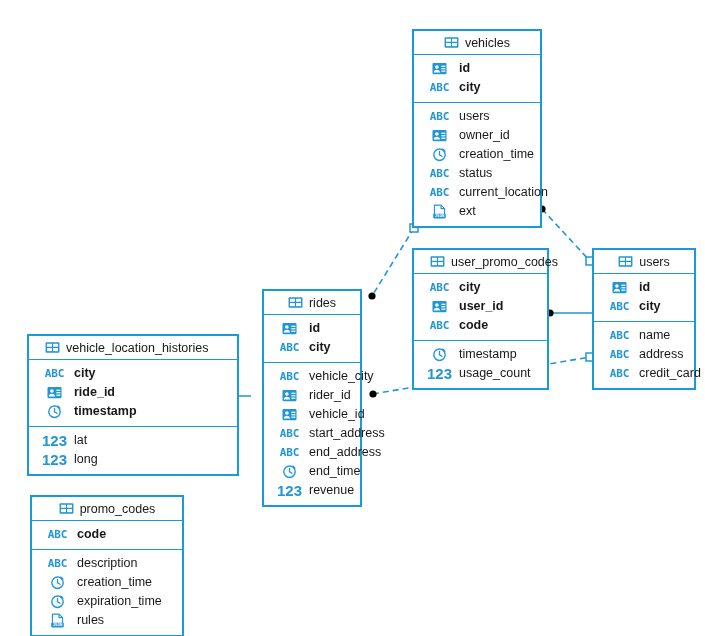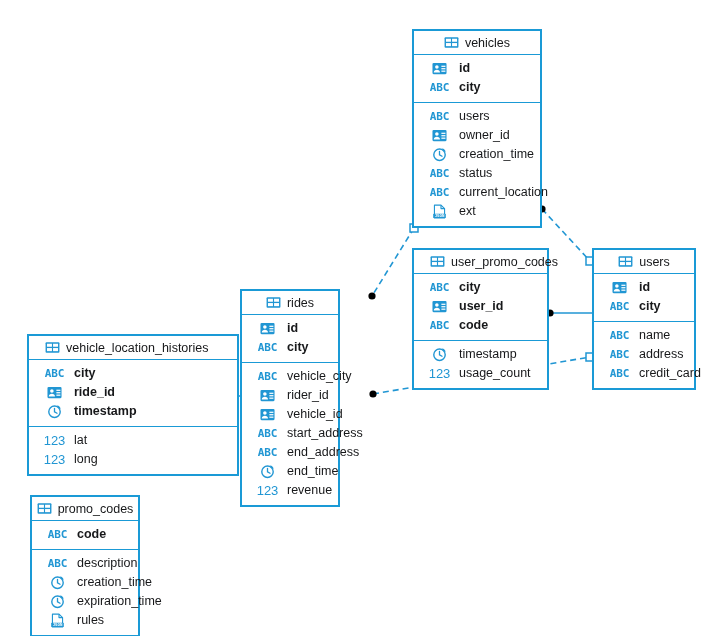--- a/index.html
+++ b/index.html
@@ -63,21 +63,21 @@
     font-family:"DejaVu Sans Mono", monospace;
     font-size:11px;font-weight:bold;
     letter-spacing:-0.2px;
     color:#2196d3;
     line-height:1;
   }
   .icon-123{
     width:15px;height:15px;flex:0 0 15px;
     display:flex;align-items:center;justify-content:center;
     font-family:"Liberation Sans", sans-serif;
-    font-size:13px;font-weight:normal;
+    font-size:15px;font-weight:bold;
     color:#2196d3;
     line-height:1;
   }
 </style>
 </head>
 <body>
 
 <div id="canvas">
 
   <svg id="edge-layer" viewBox="0 0 705 636" xmlns="http://www.w3.org/2000/svg">
@@ -281,21 +281,21 @@
           <div class="field">
             <span class="icon-abc">ABC</span>
             <span class="fname">address</span>
           </div>
           <div class="field">
             <span class="icon-abc">ABC</span>
             <span class="fname">credit_card</span>
           </div>
         </div>
       </div>
-      <div class="entity" style="left: 240px; top: 289px; width: 100px;">
+      <div class="entity" style="left: 262px; top: 289px; width: 100px;">
         <div class="ent-header center">
           <span class="icon">
             <svg viewBox="0 0 16 16">
               <rect x="0.6" y="2.4" width="14.8" height="11.2" rx="1" fill="#2196d3"></rect>
               <rect x="2.1" y="4.0" width="5.3" height="3.2" fill="#ffffff"></rect>
               <rect x="8.6" y="4.0" width="5.3" height="3.2" fill="#ffffff"></rect>
               <rect x="2.1" y="8.6" width="5.3" height="3.3" fill="#ffffff"></rect>
               <rect x="8.6" y="8.6" width="5.3" height="3.3" fill="#ffffff"></rect>
             </svg>
           </span>
@@ -421,21 +421,21 @@
           <div class="field">
             <span class="icon-123">123</span>
             <span class="fname">lat</span>
           </div>
           <div class="field">
             <span class="icon-123">123</span>
             <span class="fname">long</span>
           </div>
         </div>
       </div>
-      <div class="entity" style="left: 30px; top: 495px; width: 110px;">
+      <div class="entity" style="left: 30px; top: 495px; width: 154px;">
         <div class="ent-header center">
           <span class="icon">
             <svg viewBox="0 0 16 16">
               <rect x="0.6" y="2.4" width="14.8" height="11.2" rx="1" fill="#2196d3"></rect>
               <rect x="2.1" y="4.0" width="5.3" height="3.2" fill="#ffffff"></rect>
               <rect x="8.6" y="4.0" width="5.3" height="3.2" fill="#ffffff"></rect>
               <rect x="2.1" y="8.6" width="5.3" height="3.3" fill="#ffffff"></rect>
               <rect x="8.6" y="8.6" width="5.3" height="3.3" fill="#ffffff"></rect>
             </svg>
           </span>

